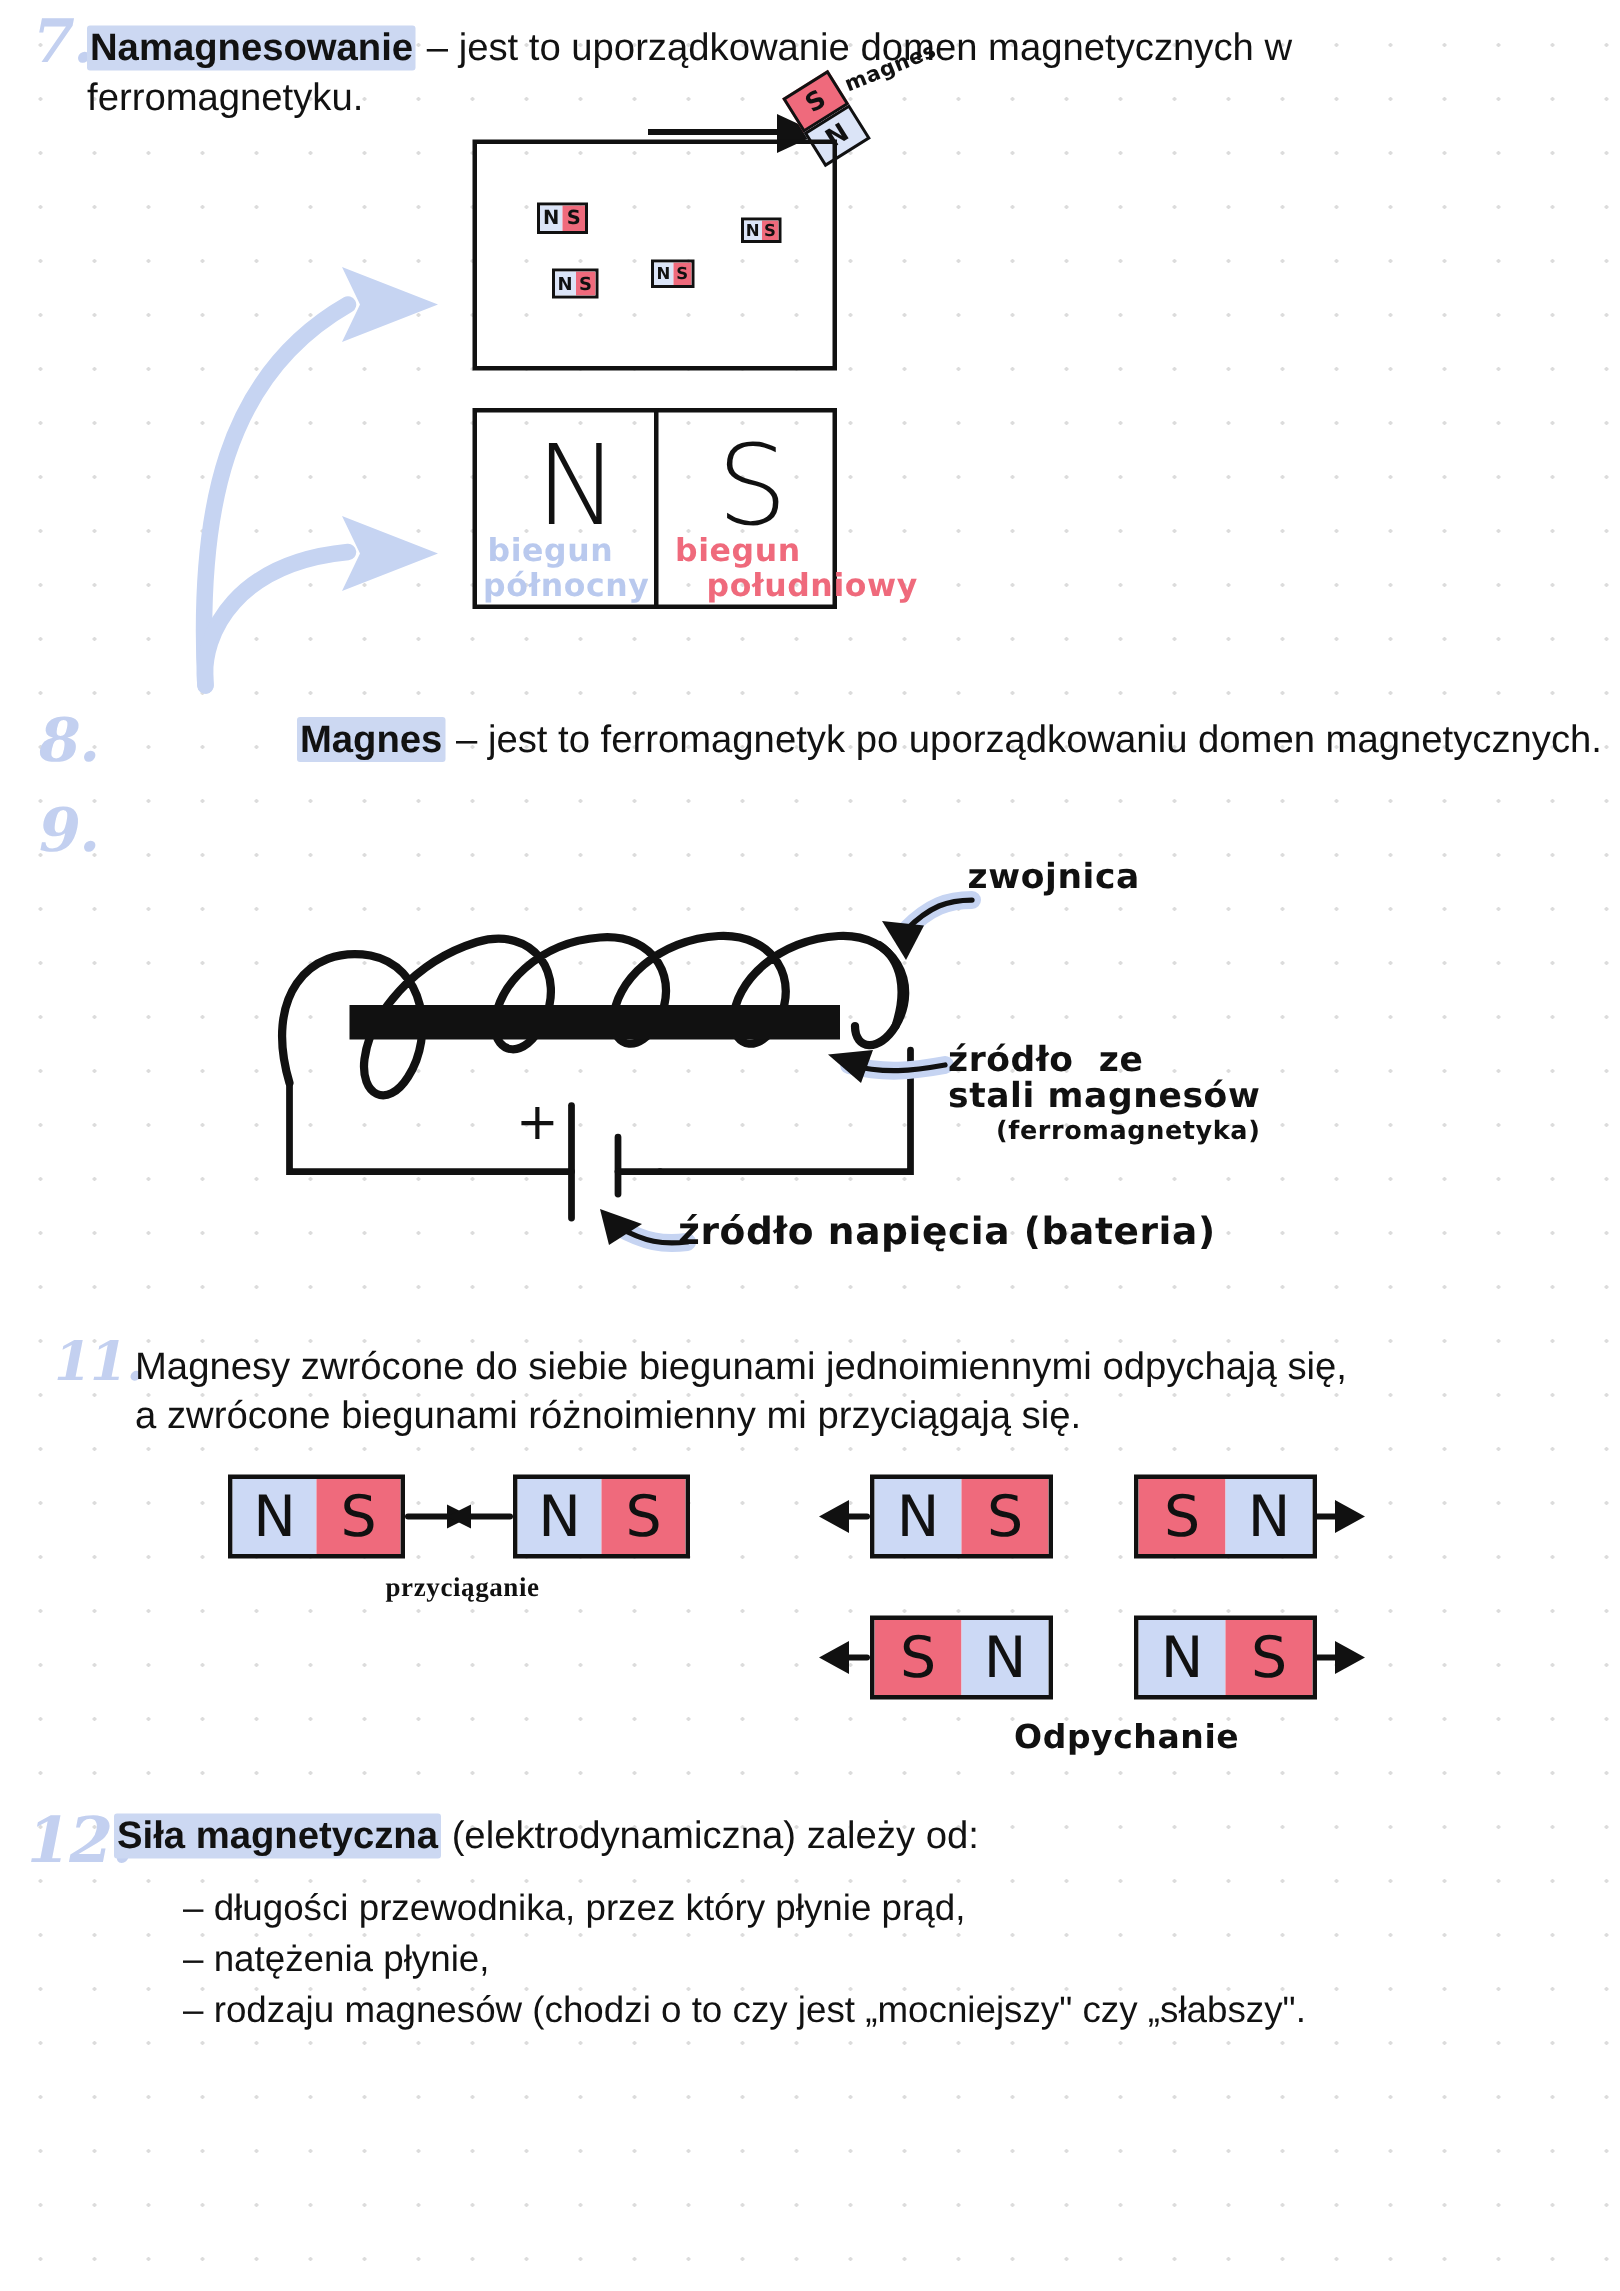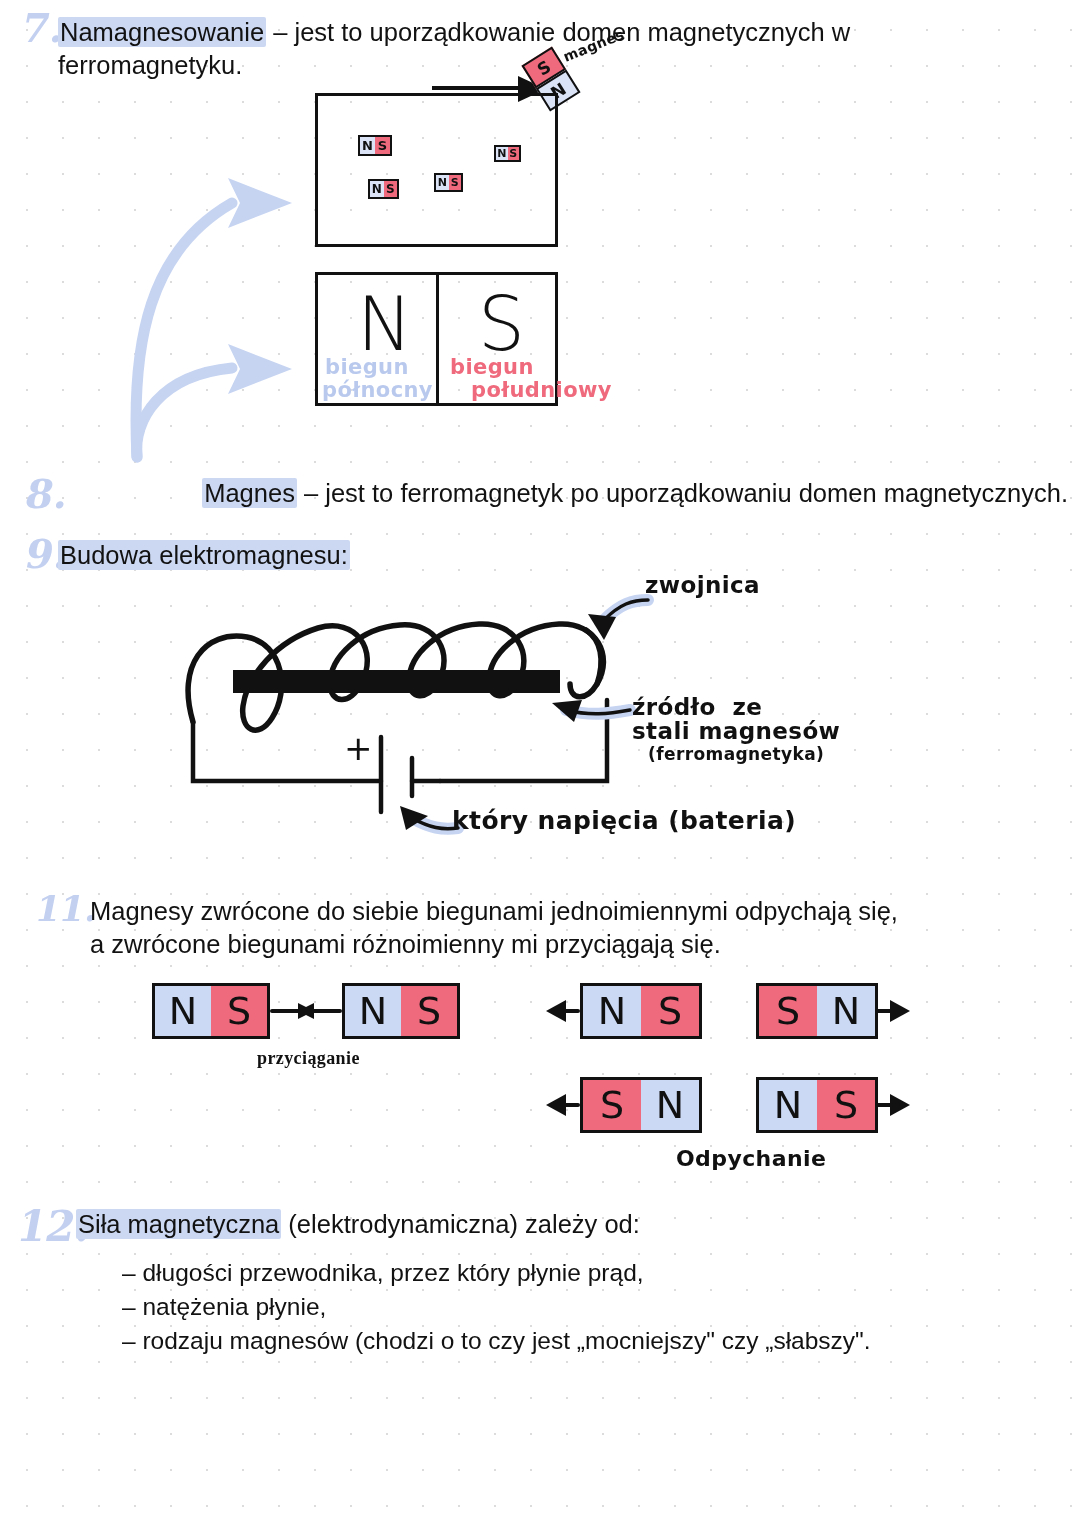--- a/index.html
+++ b/index.html
@@ -38,20 +38,21 @@
     font-size: 25.5px;
     line-height: 33px;
     color: #121212;
     white-space: pre-wrap;
   }
   .hl {
     background: #ccd8f2;
     padding: 1px 2px;
     border-radius: 2px;
     box-decoration-break: clone;
+    font-weight: bold;
     -webkit-box-decoration-break: clone;
   }
   .bullets {
     position: absolute;
     font-size: 24.5px;
     line-height: 34px;
     color: #121212;
   }
   .bullets div { white-space: pre; }
 
@@ -237,27 +238,26 @@
   <div class="bigletter" style="left:478px; top:287px;">S</div>
   <div class="hand blue" style="left:325px; top:355px; font-size:21px;">biegun</div>
   <div class="hand blue" style="left:322px; top:378px; font-size:21px;">północny</div>
   <div class="hand red" style="left:450px; top:355px; font-size:21px;">biegun</div>
   <div class="hand red" style="left:447px; top:378px; font-size:21px;margin-left:24px;">południowy</div>
 
   <div class="num" style="left:26px; top:470px; font-size:40px;">8.</div>
   <div class="para" style="left:58px; top:477px; width:1010px;text-align:right;"><span class="hl">Magnes</span><span> – jest to ferromagnetyk po uporządkowaniu domen magnetycznych.</span></div>
 
   <div class="num" style="left:26px; top:530px; font-size:40px;">9.</div>
-  <div class="para" style="left:58px; top:539px; width:600px;"><span class="hl">Budowa elektromagnesu:</span></div>
 
   <div class="hand" style="left:645px; top:572px; font-size:23px;text-align:center;">zwojnica</div>
   <div class="hand" style="left:632px; top:694px; font-size:23px;">źródło  ze</div>
   <div class="hand" style="left:632px; top:718px; font-size:23px;">stali magnesów</div>
-  <div class="hand" style="left:648px; top:744px; font-size:17px;">(ferromagnetyka)</div>
-  <div class="hand" style="left:452px; top:806px; font-size:25px;">który napięcia (bateria)</div>
+  <div class="hand" style="left:664px; top:744px; font-size:17px;">(ferromagnetyka)</div>
+  <div class="hand" style="left:452px; top:806px; font-size:25px;">źródło napięcia (bateria)</div>
   <div class="hand" style="left:344px; top:728px; font-size:34px; font-weight:400;">+</div>
 
   <div class="num" style="left:36px; top:887px; font-size:36px;">11.</div>
   <div class="para" style="left:90px; top:895px; width:980px;"><span>Magnesy zwrócone do siebie biegunami jednoimiennymi odpychają się,</span><br><span>a zwrócone biegunami różnoimienny mi przyciągają się.</span></div>
 
   <div class="bar" style="left:152px; top:983px; width:118px; height:56px;">
     <div class="half pole-n">N</div>
     <div class="half pole-s">S</div>
   </div>
   <div class="bar" style="left:342px; top:983px; width:118px; height:56px;">

